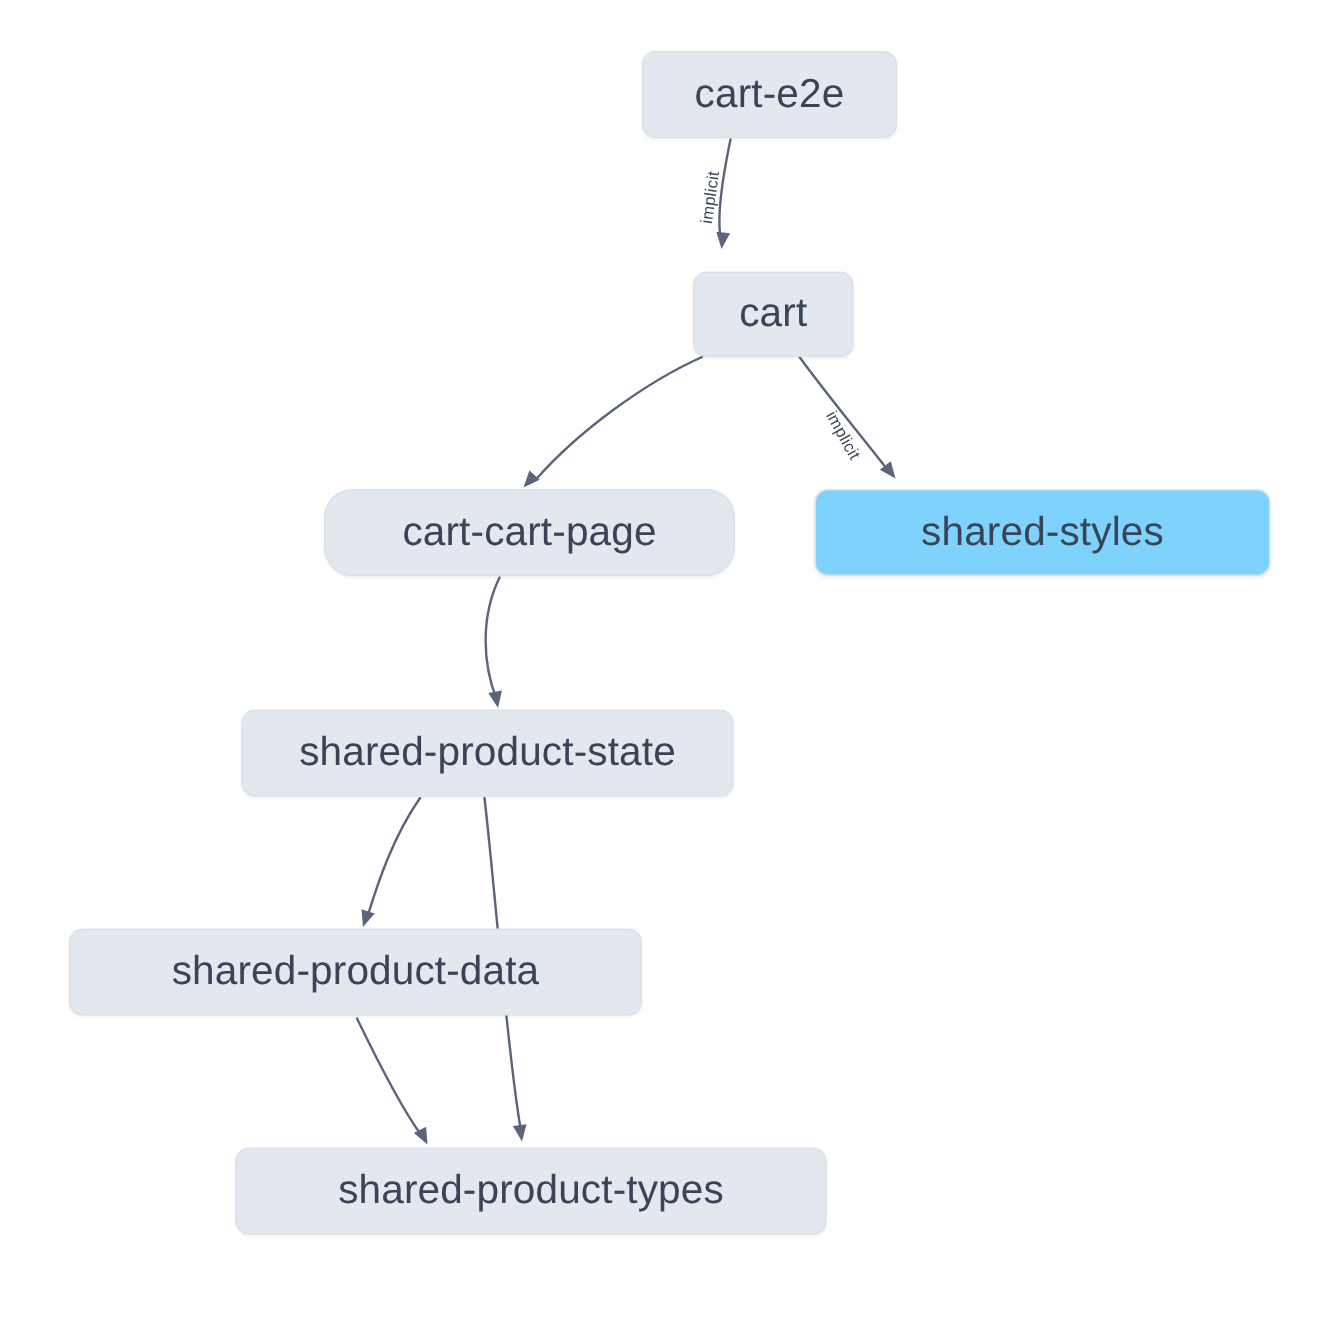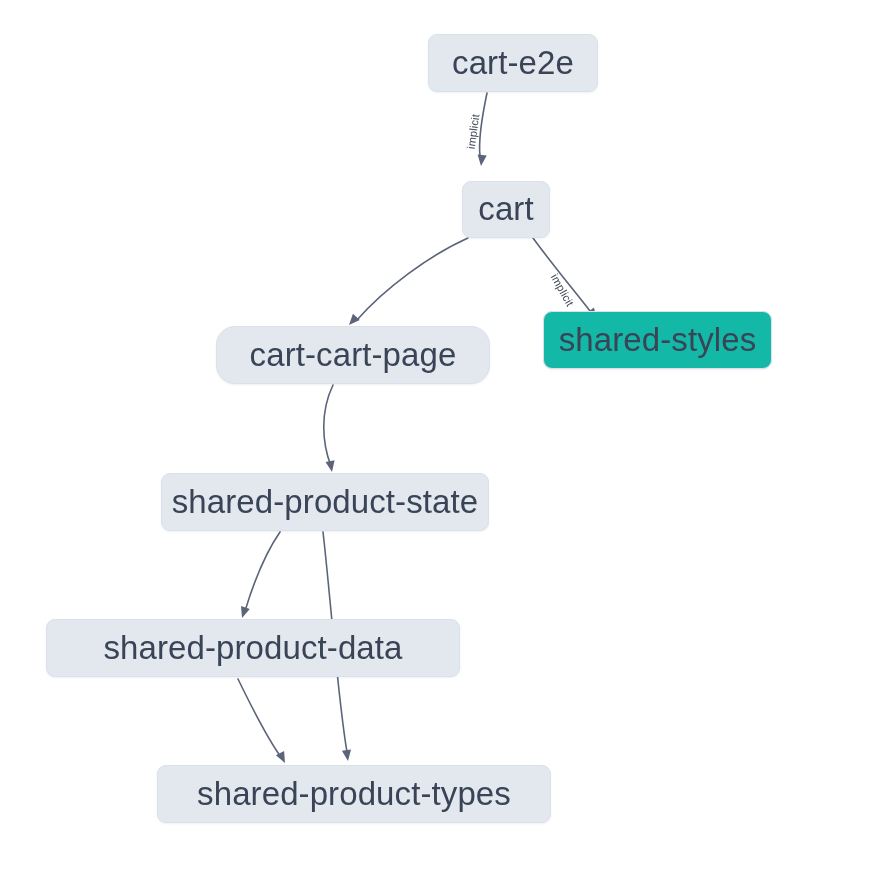--- a/index.html
+++ b/index.html
@@ -45,21 +45,21 @@
   .node {
     position: absolute;
     box-sizing: border-box;
     background: #e3e8ef;
     border: 1px solid #dbe1ea;
     border-radius: 9px;
     display: flex;
     align-items: center;
     justify-content: center;
     color: #394457;
-    font-size: 33px;
+    font-size: 27px;
     font-weight: 400;
     letter-spacing: 0.1px;
     white-space: nowrap;
     box-shadow: 0 1px 2px rgba(90,105,130,0.10);
   }
   .node-label {
     line-height: 1;
     padding-bottom: 2px;
   }
 </style>
@@ -88,33 +88,33 @@
     <g id="edge-labels-group">
         <text class="edge-label" x="477" y="132" text-anchor="middle" fill="#3d4555" transform="rotate(-82,477,132)">implicit</text>
         <text class="edge-label" x="559" y="292" text-anchor="middle" fill="#3d4555" transform="rotate(61,559,292)">implicit</text>
       </g>
   </svg>
 
   <div id="nodes-layer">
       <div class="node" style="left: 428px; top: 34px; width: 170px; height: 58px; background: rgb(227, 232, 239); border-color: rgb(219, 225, 234); color: rgb(57, 68, 87);">
         <span class="node-label">cart-e2e</span>
       </div>
-      <div class="node" style="left: 462px; top: 181px; width: 88px; height: 57px; background: rgb(227, 232, 239); border-color: rgb(219, 225, 234); color: rgb(57, 68, 87);">
+      <div class="node" style="left: 462px; top: 181px; width: 107px; height: 57px; background: rgb(227, 232, 239); border-color: rgb(219, 225, 234); color: rgb(57, 68, 87);">
         <span class="node-label">cart</span>
       </div>
       <div class="node" style="left: 216px; top: 326px; width: 274px; height: 58px; background: rgb(227, 232, 239); border-color: rgb(219, 225, 234); color: rgb(57, 68, 87); border-radius: 19px;">
         <span class="node-label">cart-cart-page</span>
       </div>
-      <div class="node" style="left: 543px; top: 311px; width: 229px; height: 58px; background: #14b8a6; border-color: rgb(219, 225, 234); color: rgb(57, 68, 87);">
+      <div class="node" style="left: 543px; top: 326px; width: 304px; height: 58px; background: #7dd3fc; border-color: rgb(219, 225, 234); color: rgb(57, 68, 87);">
         <span class="node-label">shared-styles</span>
       </div>
       <div class="node" style="left: 161px; top: 473px; width: 328px; height: 58px; background: rgb(227, 232, 239); border-color: rgb(219, 225, 234); color: rgb(57, 68, 87);">
         <span class="node-label">shared-product-state</span>
       </div>
-      <div class="node" style="left: 46px; top: 619px; width: 414px; height: 58px; background: rgb(227, 232, 239); border-color: rgb(219, 225, 234); color: rgb(57, 68, 87);">
+      <div class="node" style="left: 46px; top: 619px; width: 382px; height: 58px; background: rgb(227, 232, 239); border-color: rgb(219, 225, 234); color: rgb(57, 68, 87);">
         <span class="node-label">shared-product-data</span>
       </div>
       <div class="node" style="left: 157px; top: 765px; width: 394px; height: 58px; background: rgb(227, 232, 239); border-color: rgb(219, 225, 234); color: rgb(57, 68, 87);">
         <span class="node-label">shared-product-types</span>
       </div>
     </div>
 
 </div>
 
 </body></html>

